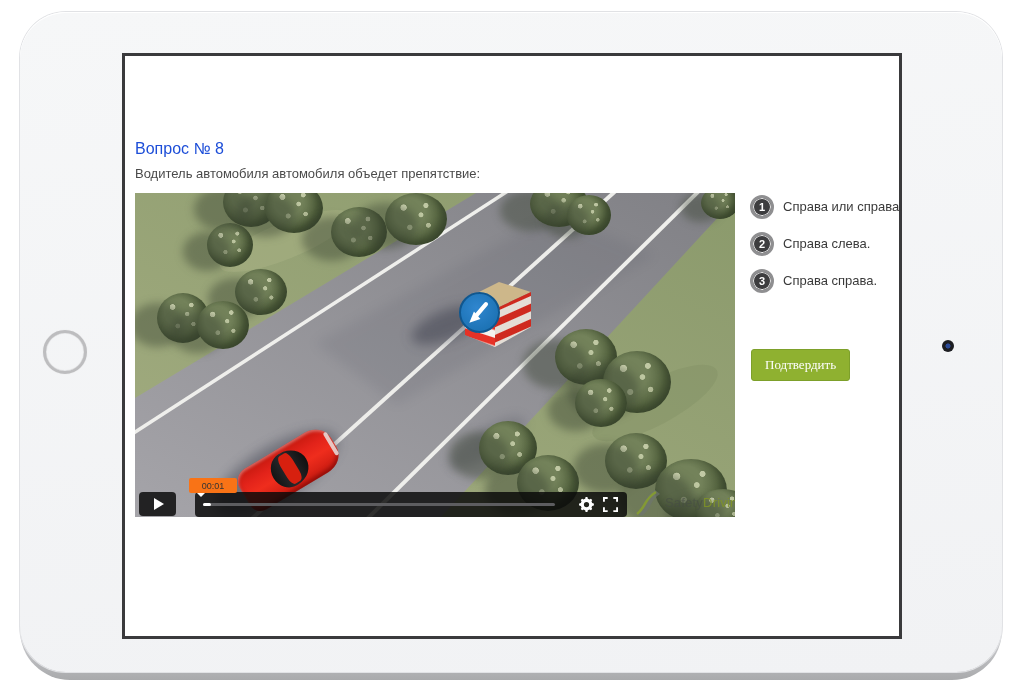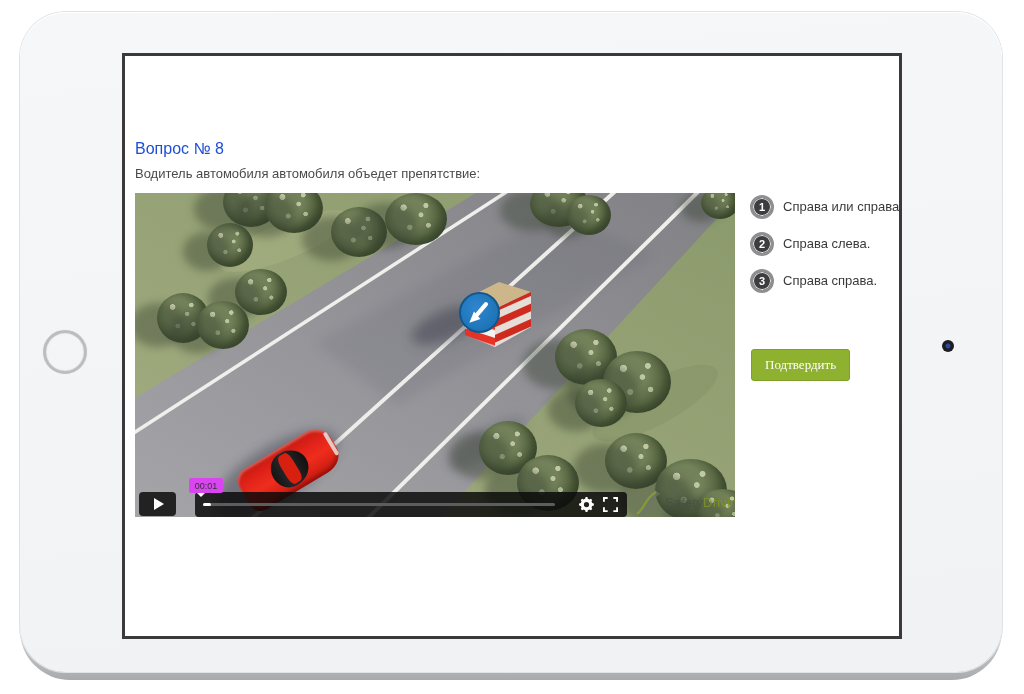--- a/index.html
+++ b/index.html
@@ -75,21 +75,21 @@
   .play-tri{width:0;height:0;border-left:10px solid #ffffff;border-top:6px solid transparent;
     border-bottom:6px solid transparent;margin-left:3px;}
   .progress-box{position:absolute;left:60px;top:299px;width:432px;height:25px;border-radius:4px;
     background:rgba(10,10,10,.84);z-index:6;display:flex;align-items:center;padding:0 8px;
     box-sizing:border-box;}
   .track{flex:1;height:3px;background:#5d5d60;border-radius:2px;position:relative;margin-right:16px;}
   .track::before{content:"";position:absolute;left:0;top:0;width:8px;height:3px;background:#ffffff;
     border-radius:2px;}
   .ctrl-icon{display:flex;align-items:center;justify-content:center;width:18px;height:18px;
     margin-left:6px;cursor:pointer;}
-  .tooltip{position:absolute;left:54px;top:285px;width:34px;height:15px;background:#d946ef;
+  .tooltip{position:absolute;left:54px;top:285px;width:48px;height:15px;background:#f97316;
     border-radius:2px;z-index:7;font-size:9px;color:#333333;display:flex;align-items:center;
     justify-content:center;}
   .tooltip::after{content:"";position:absolute;left:8px;bottom:-4px;width:0;height:0;
     border-left:4px solid transparent;border-right:4px solid transparent;border-top:4px solid #ffffff;}
 
   
   .answers{position:absolute;left:625px;top:138px;}
   .answer-row{display:flex;align-items:center;margin-bottom:12px;height:25px;cursor:pointer;}
   .num{width:18px;height:18px;border-radius:50%;background:#3d3d3f;border:3.5px solid #8f8f91;
     box-shadow:0 0 0 1px rgba(255,255,255,.9) inset;color:#ffffff;font-size:11px;font-weight:bold;

